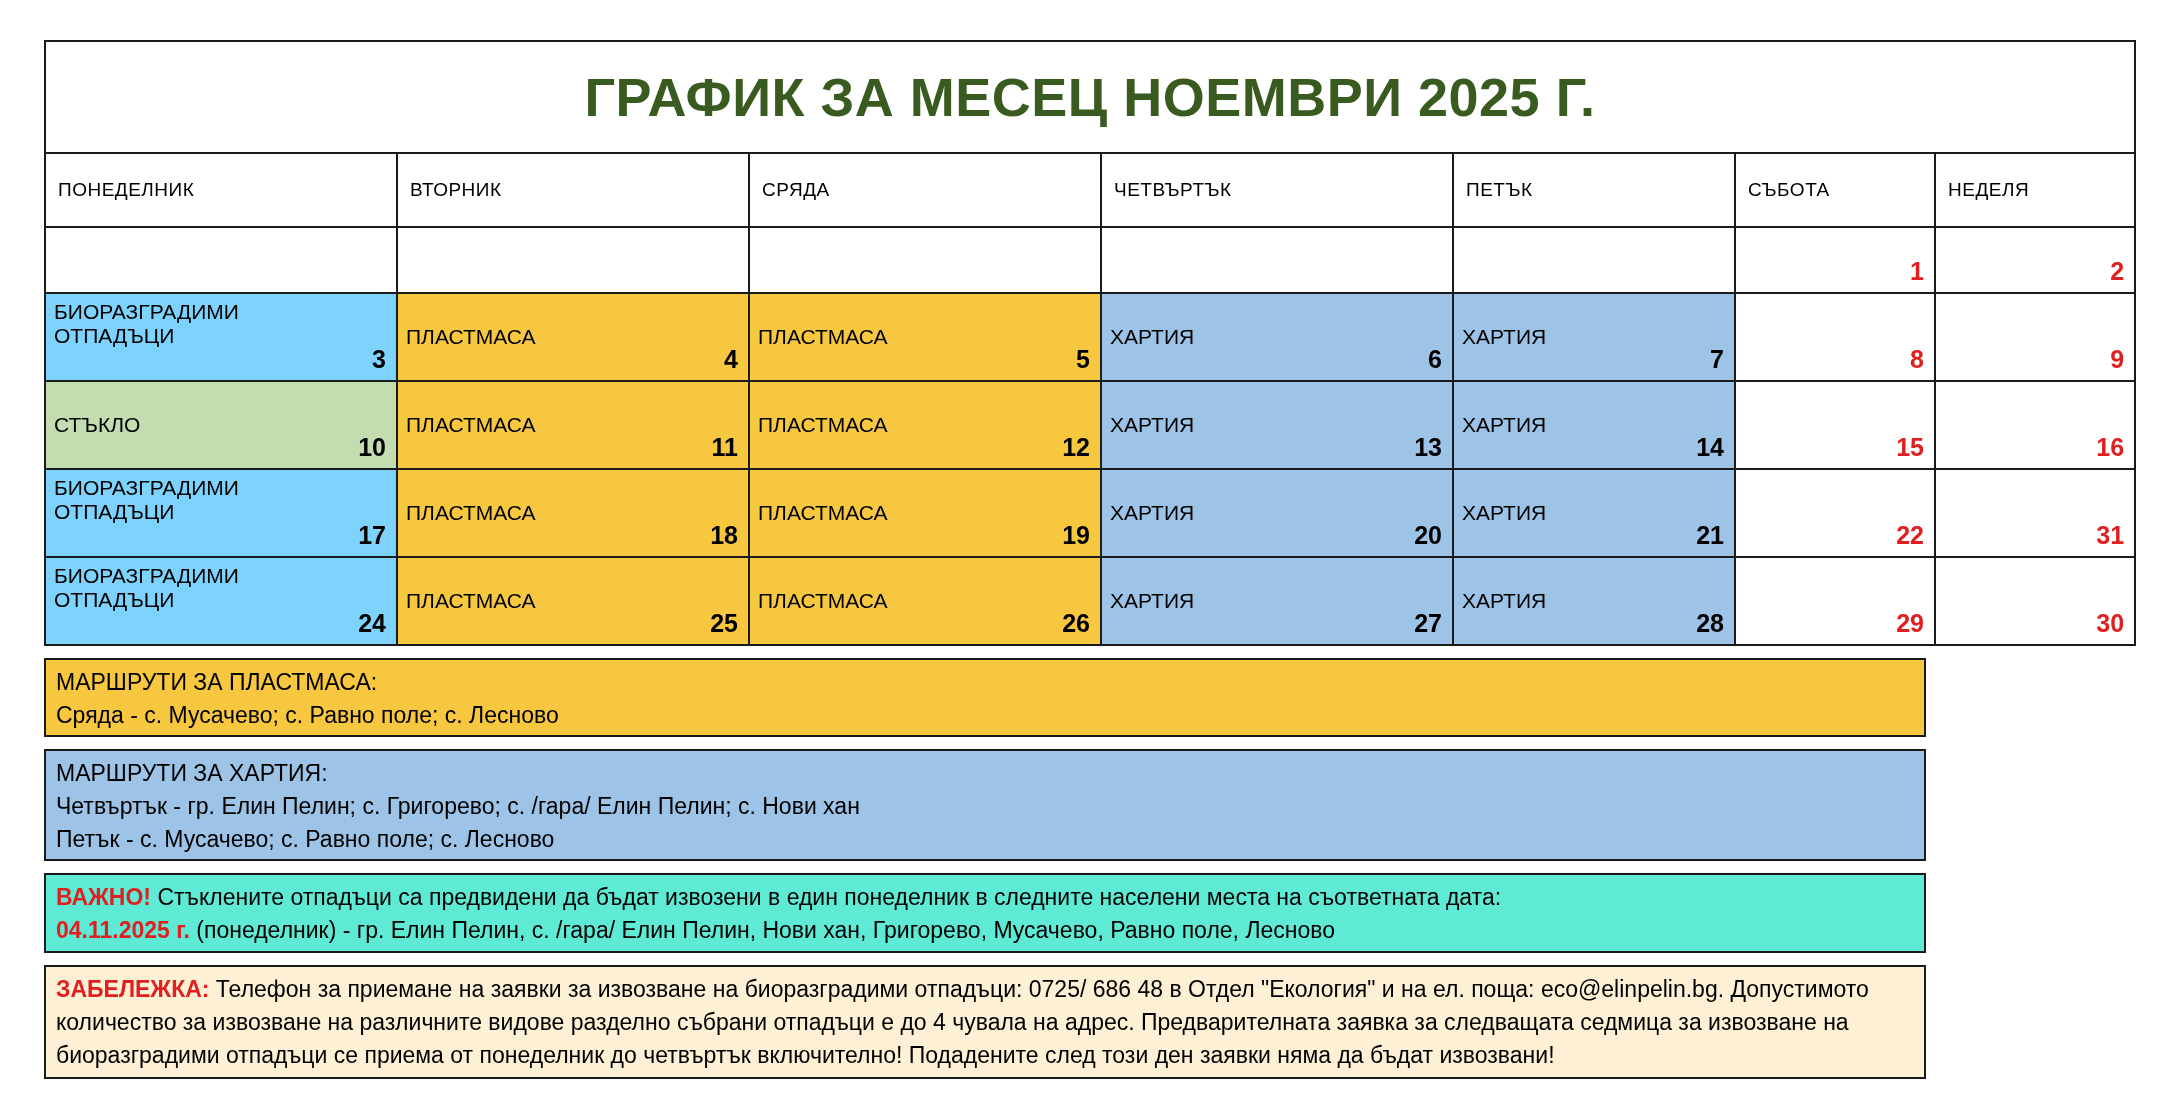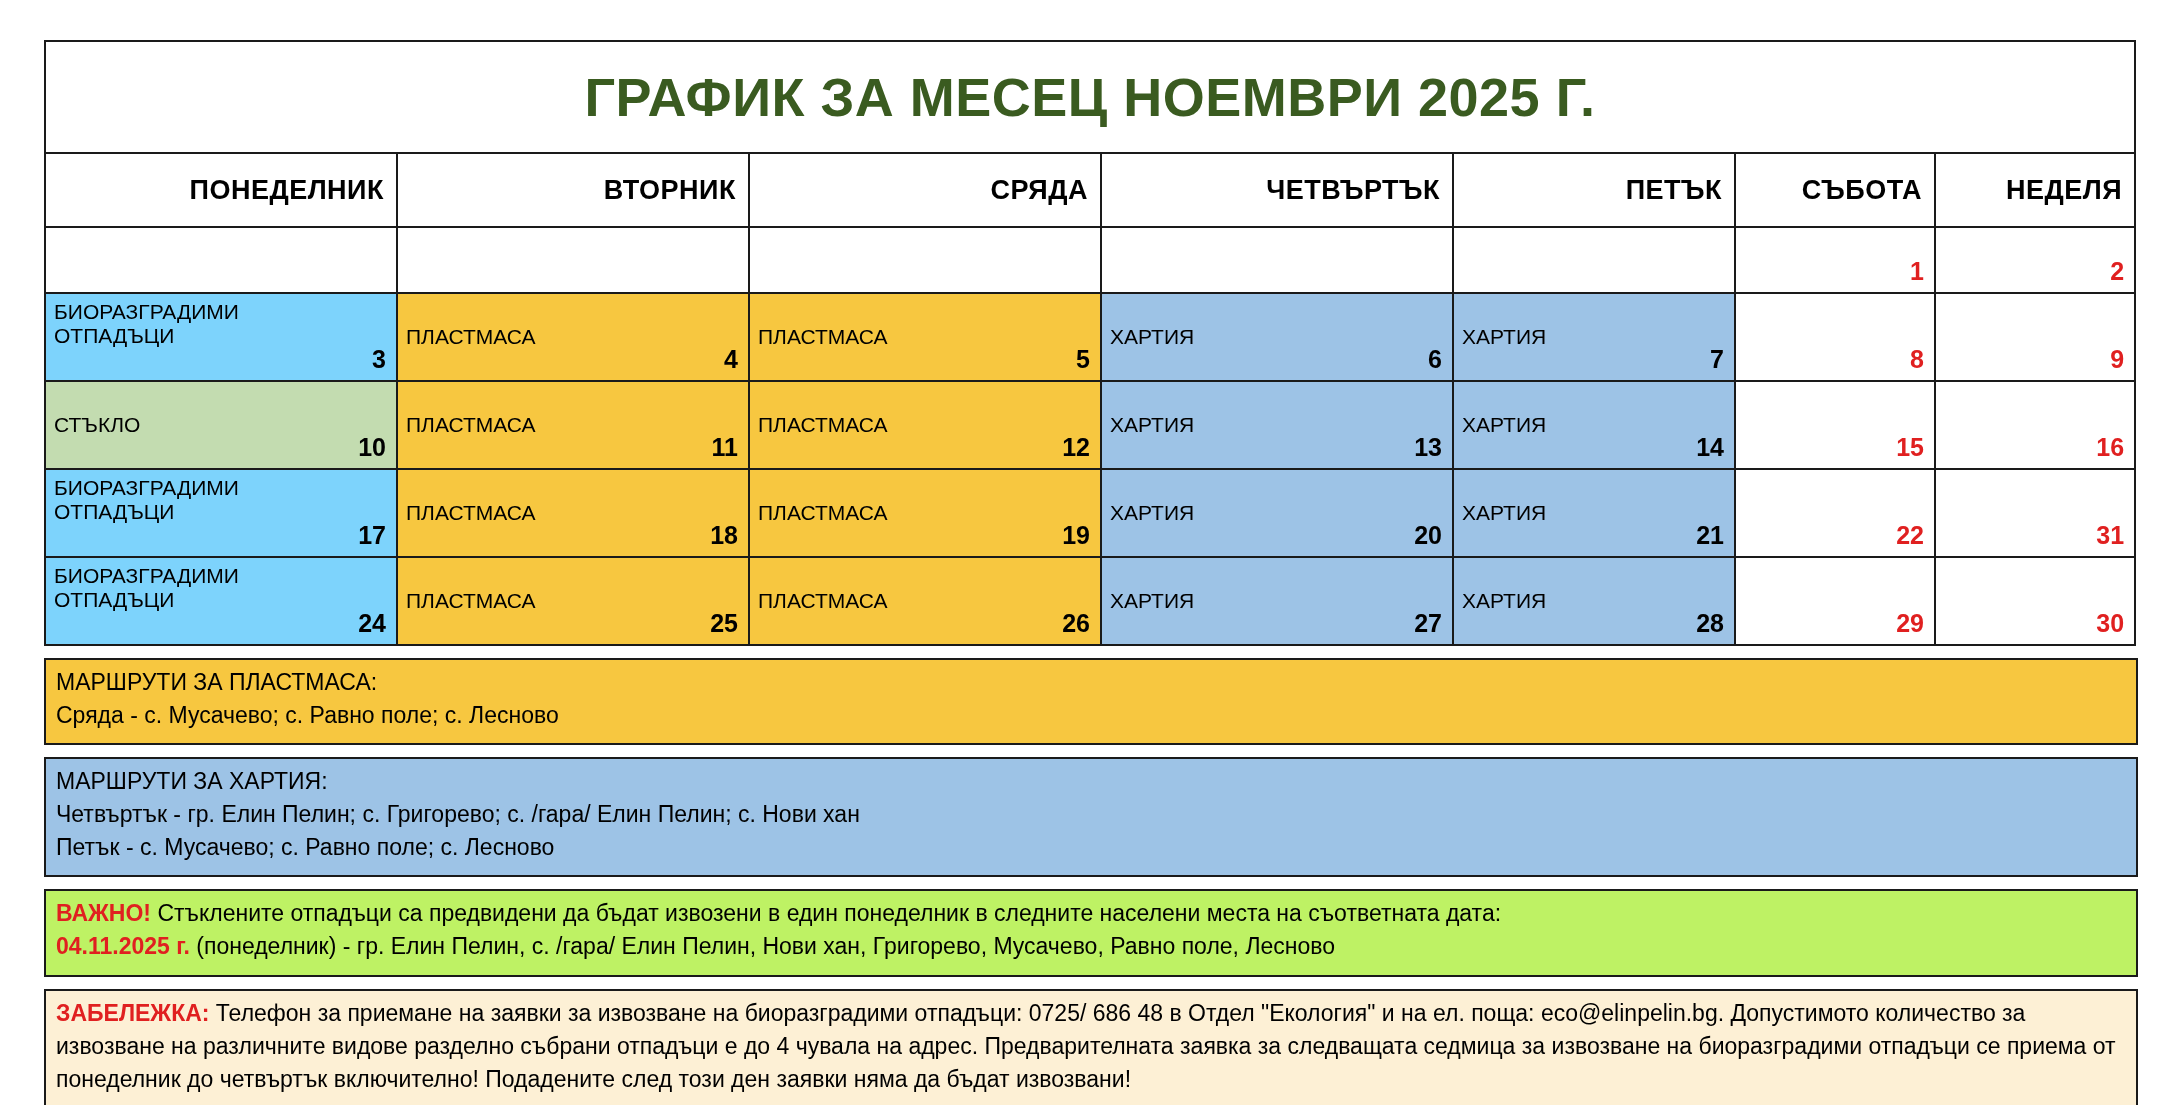--- a/index.html
+++ b/index.html
@@ -36,23 +36,23 @@
     height: 86px;
     text-align: center;
     color: #3a5b20;
     font-size: 54px;
     font-weight: bold;
     letter-spacing: 0.5px;
     white-space: nowrap;
   }
   .dow {
     height: 48px;
-    text-align: right;
-    font-size: 27px;
-    font-weight: bold;
+    text-align: left;
+    font-size: 19px;
+    font-weight: normal;
     color: #000;
     letter-spacing: 0.5px;
   }
 
   .daycell {
     height: 62px;
     position: relative;
     background: #ffffff;
   }
   .daycell .label {
@@ -85,32 +85,32 @@
 
   .bg-plastic { background: #f7c740; }
   .bg-paper   { background: #9dc3e6; }
   .bg-glass   { background: #c3dcb0; }
   .bg-bio     { background: #7dd3fc; }
   .bg-white   { background: #ffffff; }
 
   
   .spacer-8 { height: 12px; }
   .info {
-    width: 2094px;
+    width: 1882px;
     box-sizing: border-box;
     border: 2px solid #1a1a1a;
-    padding: 6px 10px 12px 10px;
+    padding: 6px 10px 4px 10px;
     font-size: 23px;
     line-height: 1.42;
     color: #000;
   }
   .info .line { white-space: nowrap; }
   .info.plastic { background: #f7c740; }
   .info.paper   { background: #9dc3e6; }
-  .info.glass   { background: #bef264; }
+  .info.glass   { background: #5eead4; }
   .info.note    { background: #fdf0d5; line-height: 1.45; }
   .info.note .line { white-space: normal; }
   .red { color: #e02020; font-weight: bold; }
   .hdr { font-weight: normal; }
 </style>
 </head>
 <body>
 
 <div class="page">
 

